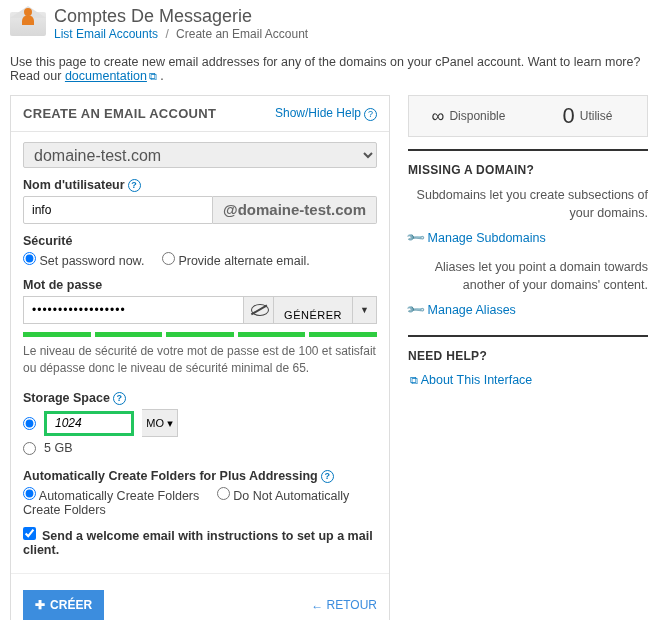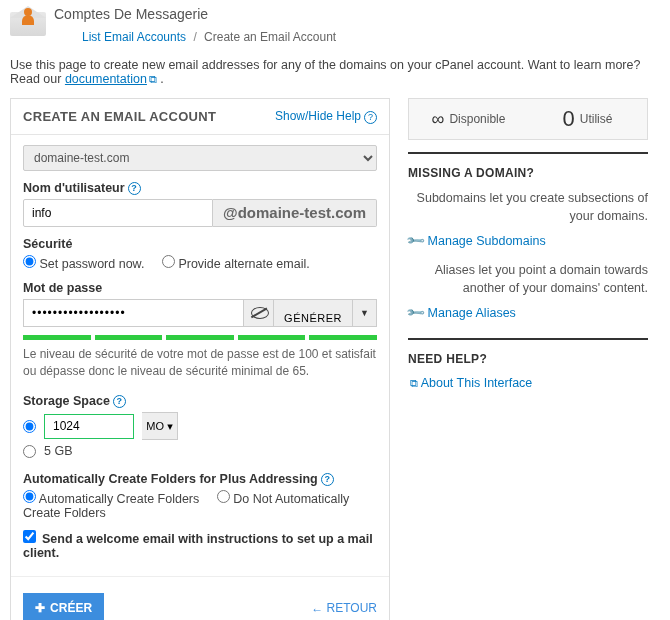--- a/index.html
+++ b/index.html
@@ -4,54 +4,54 @@
 <style>
   * { box-sizing: border-box; margin: 0; padding: 0; }
   body { font-family: -apple-system, BlinkMacSystemFont, "Segoe UI", Arial, sans-serif; font-size: 13px; color: #333; background: #fff; width: 670px; }
   .header { display: flex; align-items: flex-start; padding: 6px 10px 10px 10px; gap: 8px; }
   .header-icon { width: 36px; height: 30px; position: relative; }
   .envelope { width: 36px; height: 24px; background: linear-gradient(#e8e8e8,#d8d8d8); border-radius: 2px; position: absolute; top: 6px; }
   .envelope::before { content:""; position:absolute; top:-6px; left:0; border-left:18px solid transparent; border-right:18px solid transparent; border-bottom:12px solid #e0e0e0; }
   .person { position:absolute; top:2px; left:12px; width:12px; height:18px; }
   .person::before { content:""; position:absolute; top:0; left:2px; width:8px; height:8px; background:#e67e22; border-radius:50%; }
   .person::after { content:""; position:absolute; top:7px; left:0; width:12px; height:10px; background:#e67e22; border-radius:6px 6px 0 0; }
-  .header-text h1 { font-size: 14px; font-weight: 400; color: #555; margin-bottom: 8px; }
+  .header-text h1 { font-size: 18px; font-weight: 400; color: #555; margin-bottom: 0; }
   .breadcrumb { font-size: 12px; }
-  .breadcrumb a { color: #0277c0; text-decoration: none; margin-left: 28px; }
+  .breadcrumb a { color: #0277c0; text-decoration: none; }
   .breadcrumb .sep { color: #888; margin: 0 4px; }
   .breadcrumb .cur { color: #666; }
   .intro { padding: 4px 10px 12px 10px; font-size: 12.5px; color: #444; }
   .intro a { color: #0277c0; text-decoration: underline; }
   .ext-icon { color:#0277c0; font-size:11px; margin-left:2px; }
   .cols { display: flex; gap: 18px; padding: 0 10px 10px 10px; align-items:flex-start; }
   .left { width: 380px; border: 1px solid #ddd; }
   .panel-head { display:flex; justify-content:space-between; align-items:center; padding: 10px 12px; border-bottom:1px solid #e5e5e5; }
   .panel-head h2 { font-size: 13px; font-weight: 600; color:#555; text-transform: uppercase; letter-spacing:.3px; }
   .showhide { color:#0277c0; font-size:12px; }
   .help-icon { display:inline-block; width:13px; height:13px; border:1px solid #0277c0; color:#0277c0; border-radius:50%; font-size:9px; text-align:center; line-height:11px; margin-left:3px; vertical-align:middle; }
   .body { padding: 10px 12px; }
   .field { margin-bottom: 10px; }
   .label { font-weight:600; font-size:12.5px; color:#333; margin-bottom:4px; display:block; }
-  select.full { width:100%; height:26px; background:#eee; border:1px solid #ccc; border-radius:2px; font-size:12px; padding:0 6px; color:#555; }
+  select.full { width:100%; height:26px; background:#eee; border:1px solid #ccc; border-radius:2px; font-size:16px; padding:0 6px; color:#555; }
   .input-group { display:flex; width:100%; }
   .input-group input { flex:1; height:28px; border:1px solid #ccc; border-radius:2px 0 0 2px; padding:0 8px; font-size:12px; }
   .addon { background:#eee; border:1px solid #ccc; border-left:none; height:28px; line-height:26px; padding:0 10px; font-size:15px; color:#666; border-radius:0 2px 2px 0; white-space:nowrap;font-weight:bold; }
   .radio-row { font-size:12.5px; color:#444; }
   .radio-row label { margin-right:14px;margin-top:16px; }
   .pw-row { display:flex; gap:0; }
   .pw-row input[type=password] { flex:1; height:28px; border:1px solid #ccc; padding:0 8px; font-size:12px; border-right:none; letter-spacing:1px; }
   .pw-btn { height:28px; width:30px; background:#eee; border:1px solid #ccc; border-right:none; display:flex; align-items:center; justify-content:center; cursor:pointer; }
   .gen-btn { height:28px; background:#eee; border:1px solid #ccc; padding:12px 10px; font-size:11px; letter-spacing:.5px; cursor:pointer; }
   .gen-caret { height:28px; width:24px; background:#eee; border:1px solid #ccc; border-left:none; cursor:pointer; display:flex; align-items:center; justify-content:center; font-size:9px; }
   .strength { display:flex; gap:4px; margin:8px 0 6px 0; }
   .strength div { flex:1; height:5px; background:#2ecc40; }
   .hint { font-size:12px; color:#666; line-height:1.4; }
   .storage-row { display:flex; align-items:center; gap:8px; margin:4px 0; }
   .storage-row input[type=radio]{ margin:0; }
-  .storage-input { width:90px; height:25px; border:1px solid #22c55e; padding:0 8px; font-size:12px; }
+  .storage-input { width:90px; height:25px; border:3px solid #22c55e; padding:0 8px; font-size:12px;font-style:italic; }
   .unit-btn { height:28px; width:36px; background:#eee; border:1px solid #ccc; border-left:none; font-size:11px; cursor:pointer; }
   .section-sp { margin-top:14px; }
   .check-row { font-size:12.5px; font-weight:600; margin-top:10px; }
   .check-row input { margin-right:6px; }
   .footer { display:flex; justify-content:space-between; align-items:center; padding:16px 12px 14px 12px; border-top:1px solid #eee; margin-top:6px; }
   .create-btn { background:#3c8dde; color:#fff; border:none; height:30px; padding:0 12px; font-size:12px; cursor:pointer; display:flex; align-items:center; gap:5px; font-weight:600; }
   .back-link { color:#3c8dde; font-size:12px; cursor:pointer; }
   .right { width: 240px; }
   .stats { border:1px solid #ddd; display:flex; height:42px; margin-bottom:12px; background:#f7f7f7; }
   .stat { flex:1; display:flex; align-items:center; justify-content:center; gap:5px; font-size:12px; color:#555; }

